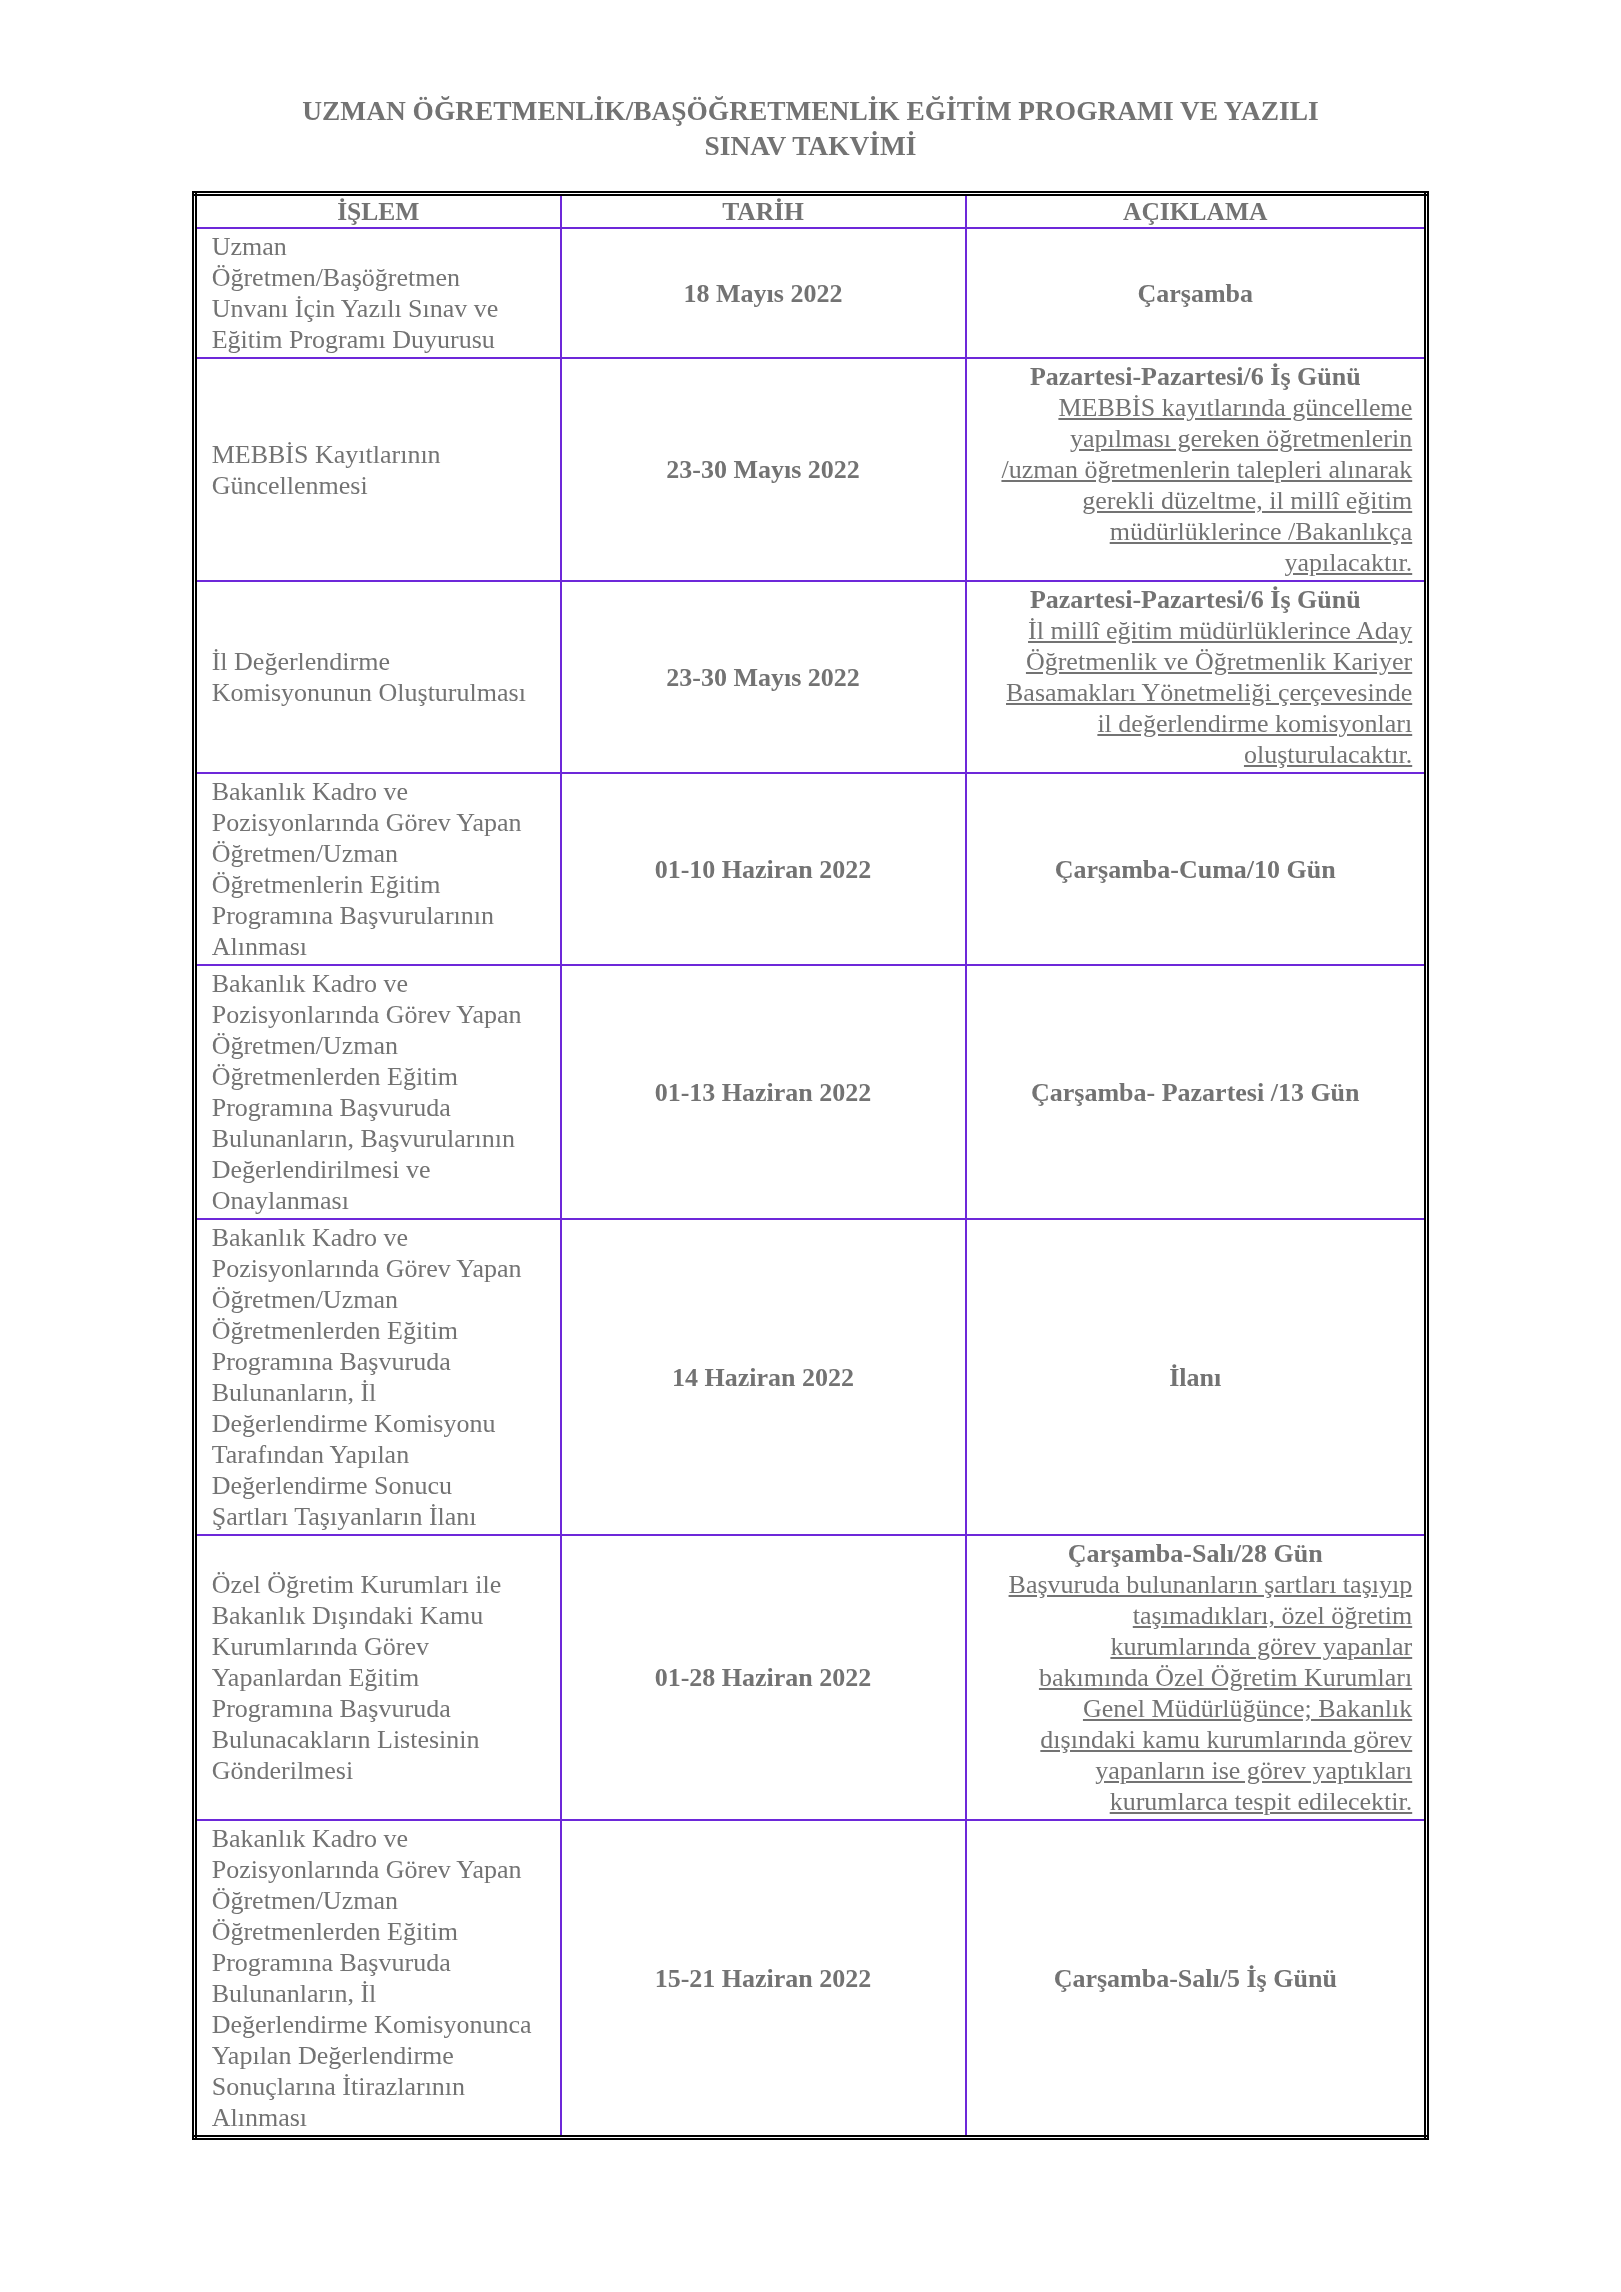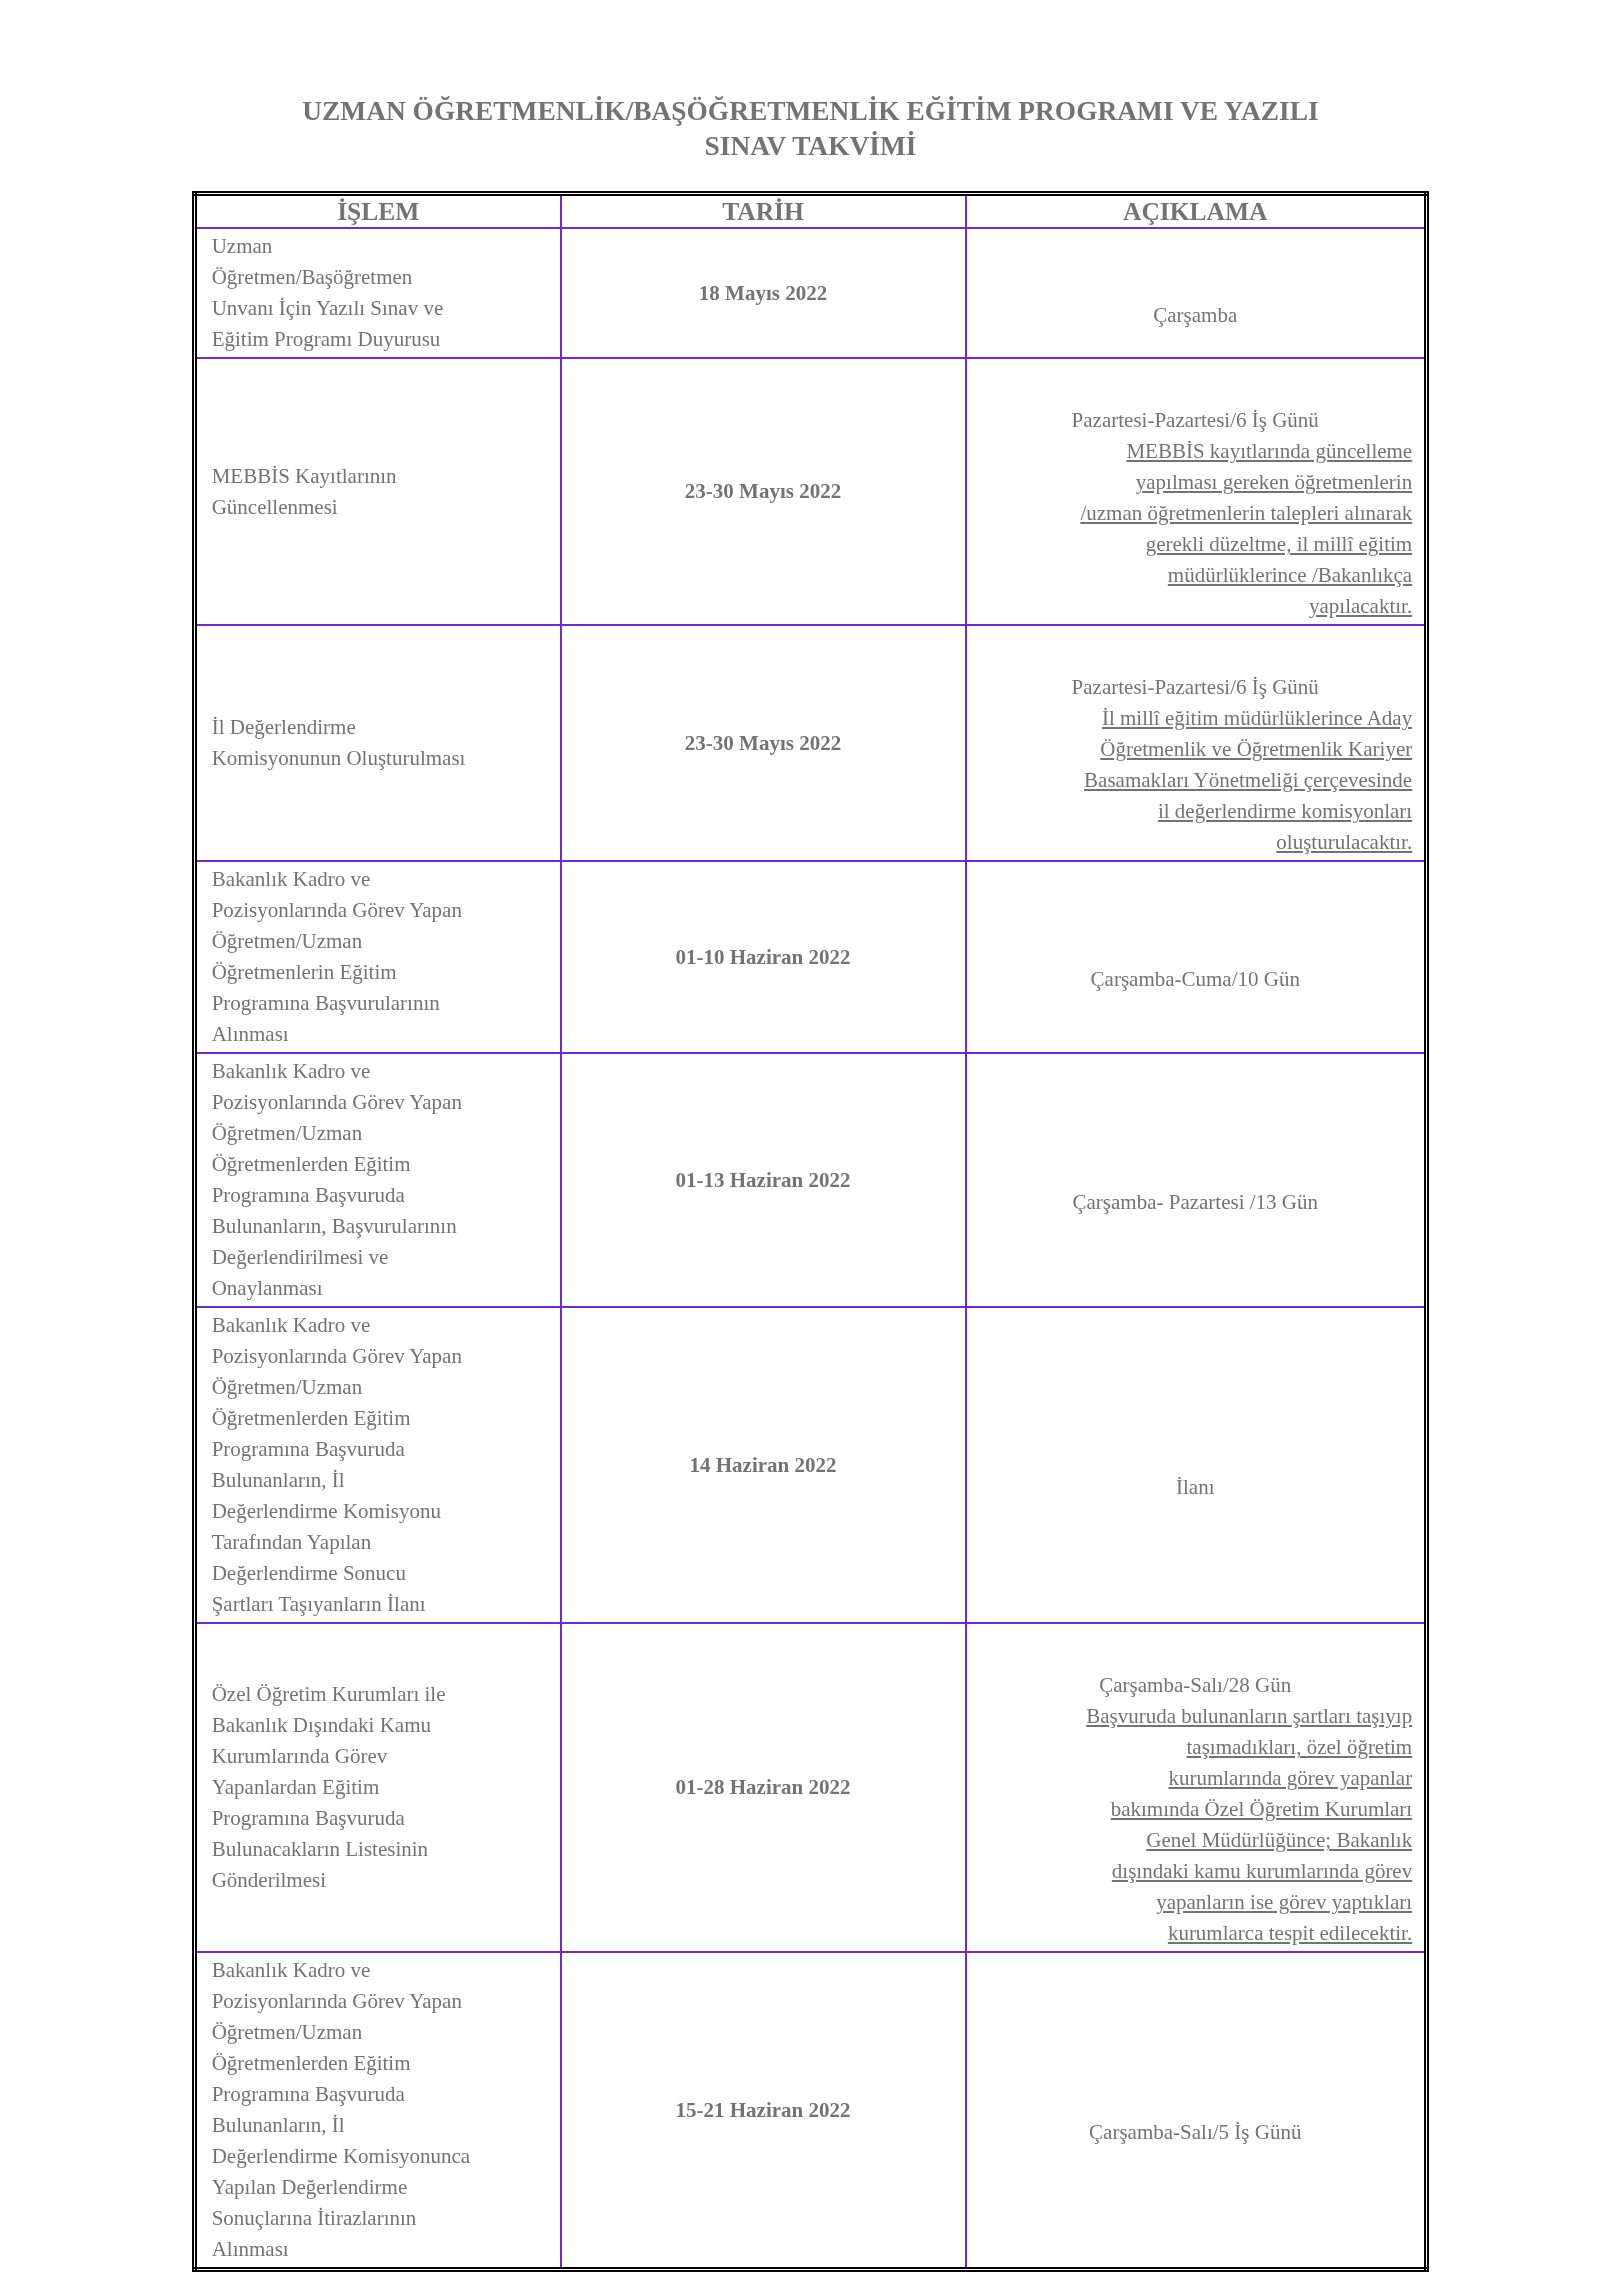--- a/index.html
+++ b/index.html
@@ -34,40 +34,39 @@
   table.cal col.w3 { width: 461px; }
   th, td { border: 2px solid #6d28d9; }
   th {
     font-size: 25.5px;
     font-weight: bold;
     line-height: 29px;
     padding: 1px 3.9px;
     text-align: center;
   }
   td {
-    font-size: 21px;
+    font-size: 26px;
     line-height: 31px;
     vertical-align: middle;
     padding: 2px 9.8px;
   }
   td.c1 {
     text-align: left;
     white-space: pre-line;
     padding-left: 14.7px;
     padding-right: 7.8px;
   }
   td.c2 {
     text-align: center;
     font-weight: bold;
   }
   td.c3 { padding: 2px 11.8px; }
   .gun {
-    font-weight: normal;
-    text-align: center;
-    margin-top: 44px;
+    font-weight: bold;
+    text-align: center;
   }
   .expl {
     text-align: right;
     white-space: pre-line;
     text-decoration: underline;
   }
 </style>
 </head>
 <body>
 

